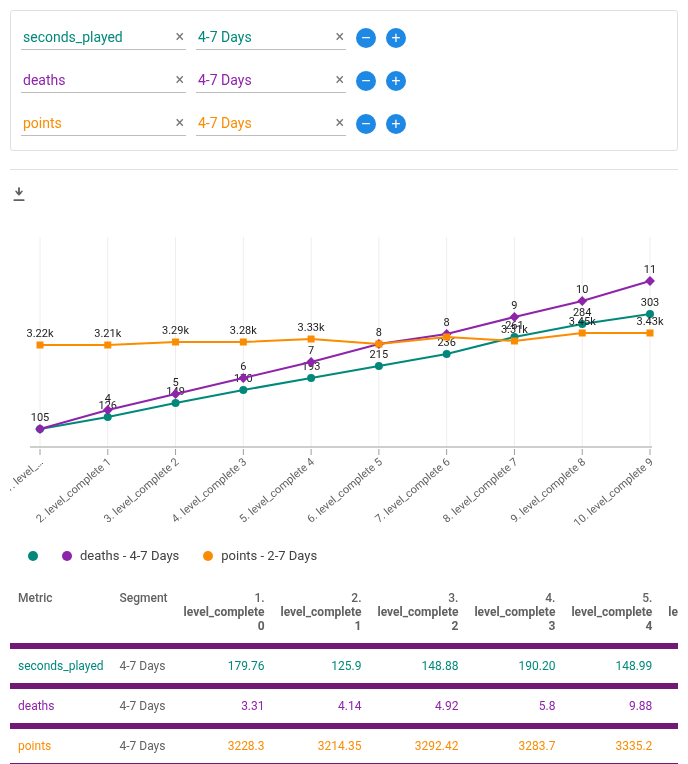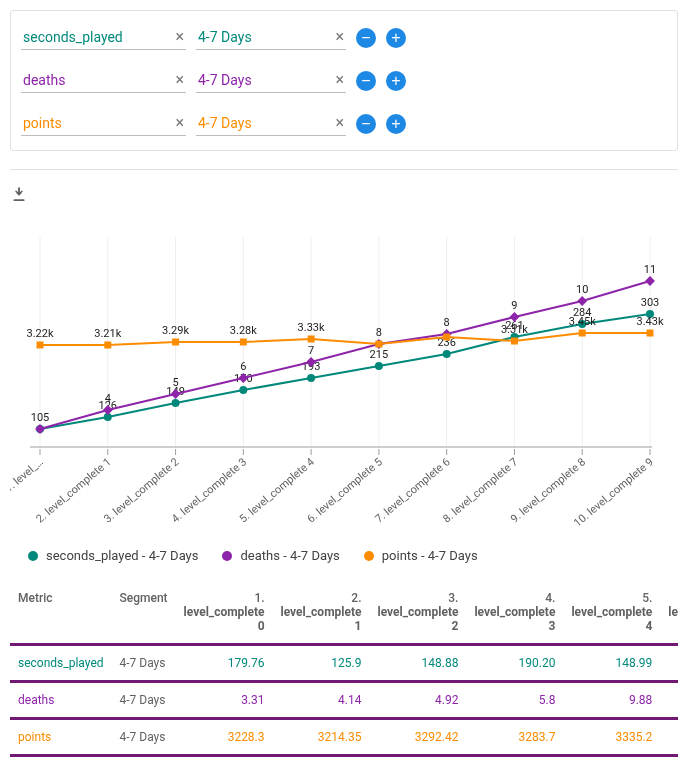--- a/index.html
+++ b/index.html
@@ -99,21 +99,21 @@
   .table {
     width: 100%;
     border-collapse: collapse;
     margin-top: 18px;
     font-size: 12px;
     color: #424242;
   }
   .table th, .table td {
     text-align: right;
     padding: 10px 8px;
-    border-bottom: 3px solid #701a75;
+    border-bottom: 6px solid #701a75;
     white-space: nowrap;
   }
   .table th:first-child, .table th:nth-child(2),
   .table td:first-child, .table td:nth-child(2) {
     text-align: left;
   }
   .table th {
     color: #616161;
     font-weight: 500;
     vertical-align: top;
@@ -270,29 +270,28 @@
         <rect x="568.7222222222222" y="112.5" width="7" height="7" fill="#FB8C00"></rect>
         <text x="572.2222222222222" y="108" text-anchor="middle" font-size="11" fill="#212121">3.45k</text>
         <rect x="636.5" y="112.5" width="7" height="7" fill="#FB8C00"></rect>
         <text x="640" y="108" text-anchor="middle" font-size="11" fill="#212121">3.43k</text>
         <line x1="20" y1="230" x2="642" y2="230" stroke="#9e9e9e"></line>
       </svg></div>
 
   <div class="legend">
     <div class="legend-item">
       <span class="dot bg-teal"></span>
-      <span>seconds_played - 4-7 Days</span>
     </div>
     <div class="legend-item">
       <span class="dot bg-purple"></span>
       <span>deaths - 4-7 Days</span>
     </div>
     <div class="legend-item">
       <span class="dot bg-orange"></span>
-      <span>points - 4-7 Days</span>
+      <span>points - 2-7 Days</span>
     </div>
   </div>
 
   <div class="overflow">
     <table class="table">
       <thead>
           <tr id="thead-row">
             <th>Metric</th>
             <th>Segment</th>
             <th>1.<span class="sub">level_complete</span><span class="sub">0</span></th>

